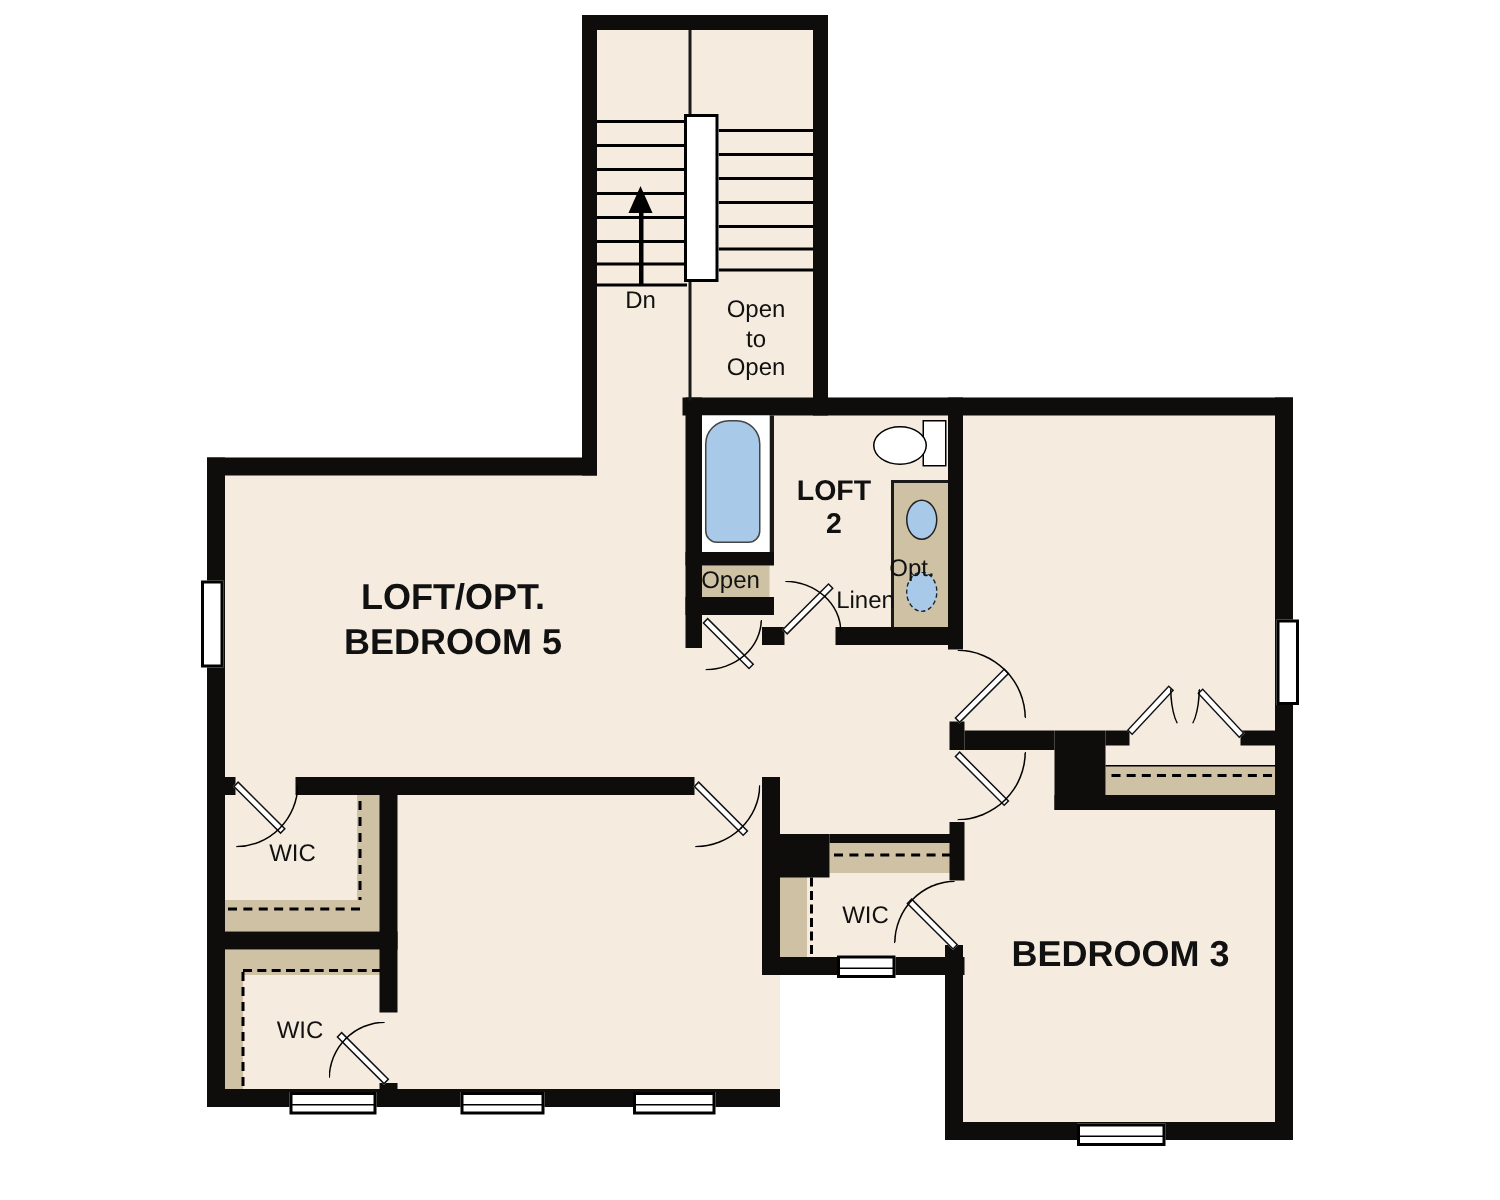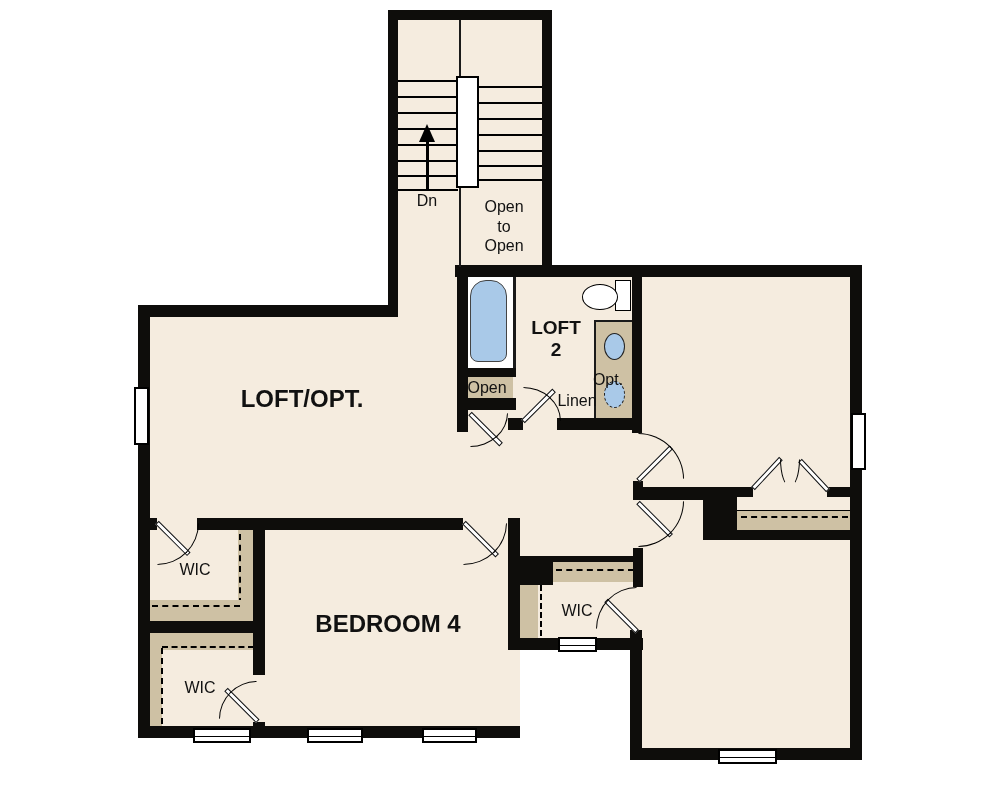--- a/index.html
+++ b/index.html
@@ -143,21 +143,22 @@
   <div class="arc" style="left:157px;top:523px;width:42px;height:42px;border-right-color:#000;border-bottom-color:#000;border-radius:0 0 100% 0;"></div>
   <div class="arc" style="left:463px;top:523px;width:44px;height:42px;border-right-color:#000;border-bottom-color:#000;border-radius:0 0 100% 0;"></div>
   <div class="arc" style="left:470px;top:413px;width:38px;height:34px;border-right-color:#000;border-bottom-color:#000;border-radius:0 0 100% 0;"></div>
   <div class="arc" style="left:523px;top:387px;width:38px;height:34px;border-top-color:#000;border-right-color:#000;border-radius:0 100% 0 0;"></div>
   <div class="arc" style="left:638px;top:433px;width:46px;height:46px;border-top-color:#000;border-right-color:#000;border-radius:0 100% 0 0;"></div>
   <div class="arc" style="left:638px;top:501px;width:46px;height:46px;border-right-color:#000;border-bottom-color:#000;border-radius:0 0 100% 0;"></div>
   <div class="arc" style="left:596px;top:587px;width:41px;height:42px;border-top-color:#000;border-left-color:#000;border-radius:100% 0 0 0;"></div>
   <div class="arc" style="left:219px;top:681px;width:38px;height:38px;border-top-color:#000;border-left-color:#000;border-radius:100% 0 0 0;"></div>
 
   <div class="lbl room-lbl" style="left:302px;top:399px;">LOFT/OPT.</div>
-  <div class="lbl room-lbl" style="left:388px;top:624px;">BEDROOM 4</div>
+  <div class="lbl room-lbl" style="left:302px;top:429px;">BEDROOM 5</div>
+  <div class="lbl room-lbl" style="left:747px;top:637px;">BEDROOM 3</div>
   <div class="lbl med-lbl" style="left:556px;top:328px;">LOFT</div>
   <div class="lbl med-lbl" style="left:556px;top:350px;">2</div>
   <div class="lbl sm-lbl" style="left:608px;top:380px;">Opt.</div>
   <div class="lbl sm-lbl" style="left:577px;top:401px;">Linen</div>
   <div class="lbl sm-lbl" style="left:487px;top:388px;">Open</div>
   <div class="lbl sm-lbl" style="left:195px;top:570px;">WIC</div>
   <div class="lbl sm-lbl" style="left:200px;top:688px;">WIC</div>
   <div class="lbl sm-lbl" style="left:577px;top:611px;">WIC</div>
   <div class="lbl sm-lbl" style="left:427px;top:201px;">Dn</div>
   <div class="lbl sm-lbl" style="left:504px;top:207px;">Open</div>

